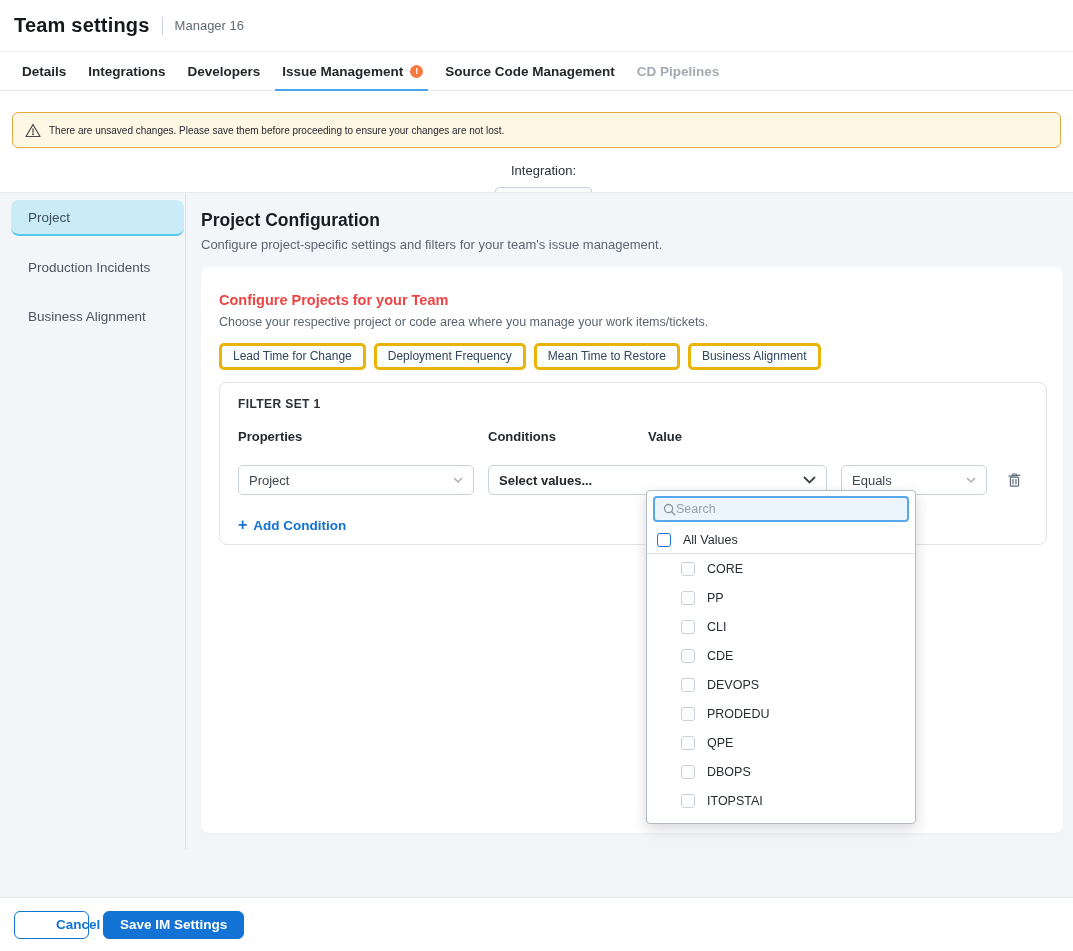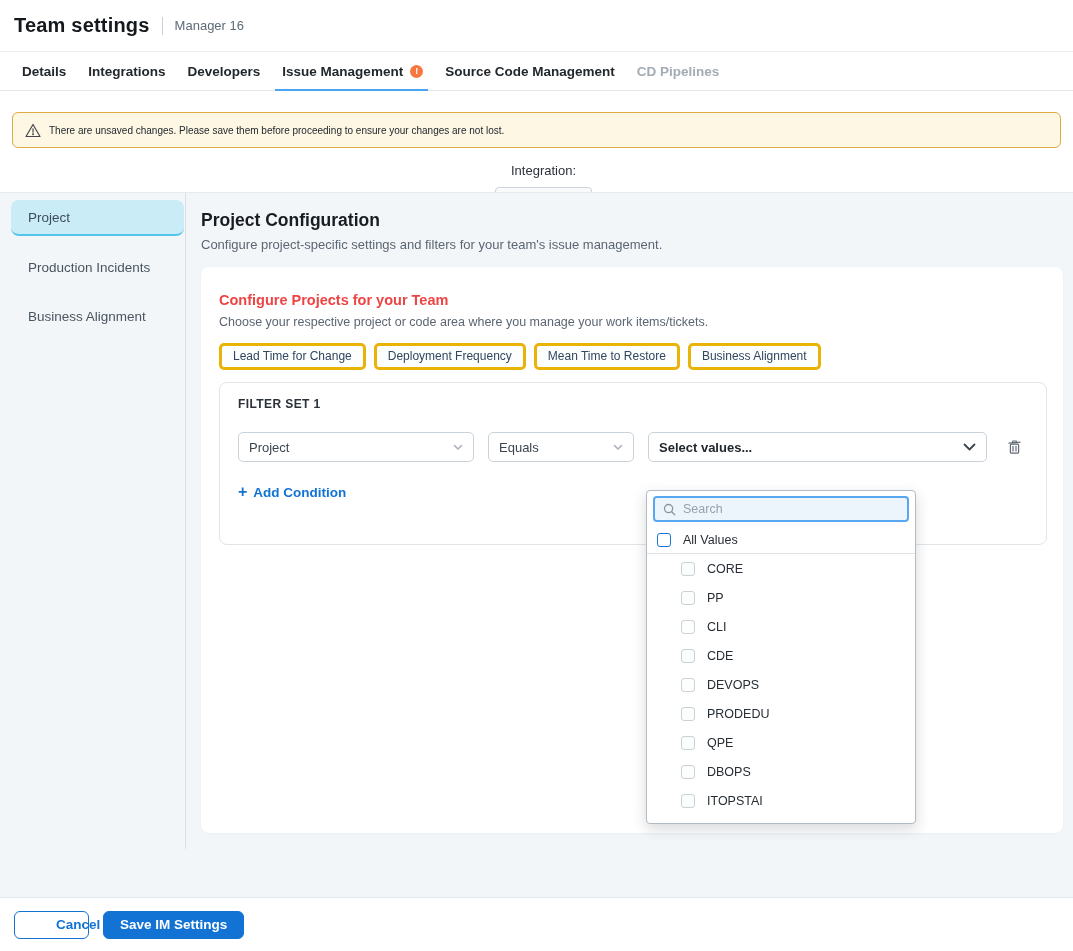--- a/index.html
+++ b/index.html
@@ -69,21 +69,21 @@
   .trash-btn { margin-left:18px; width:18px; height:18px; display:flex; align-items:center;
     justify-content:center; cursor:pointer; }
   .add-condition { margin-top:22px; display:flex; align-items:center; gap:6px;
     color:#1273d4; font-size:13.5px; font-weight:bold; cursor:pointer; width:fit-content; }
   .plus { font-size:16px; font-weight:bold; line-height:1; }
   
   .dropdown-panel { position:absolute; left:445px; top:297px; width:270px; height:334px;
     background:#fff; border:1px solid #b3bbc4; border-radius:4px; overflow:hidden;
     box-shadow:0 5px 14px rgba(31,39,50,.18); z-index:10; }
   .search-wrap { margin:5px 6px 0 6px; height:26px; border:2px solid #57a7f0; border-radius:4px;
-    background:#ecf5fc; display:flex; align-items:center; padding:0 8px; gap:7px; }
+    background:#ecf5fc; display:flex; align-items:center; padding:0 8px; }
   .search-wrap input { flex:1; border:none; outline:none; background:transparent;
     font-family:"Liberation Sans", sans-serif; font-size:12.5px; color:#3c4650; }
   .search-wrap input::placeholder { color:#97a1ab; }
   .all-values-row { height:28px; margin-top:4px; display:flex; align-items:center; gap:12px;
     padding:0 10px; border-bottom:1px solid #dde2e7; cursor:pointer; }
   .cb { width:14px; height:14px; border-radius:3px; border:1px solid #c9d1d9; background:#fcfdfd;
     flex:none; cursor:pointer; }
   .cb.cb-blue { border:1.5px solid #1b74d0; background:#fff; }
   .opt { height:29px; display:flex; align-items:center; gap:12px; padding:0 10px; cursor:pointer;margin-left:24px; }
   .opt-label, .all-values-label { font-size:12.5px; color:#262d34; }
@@ -167,43 +167,48 @@
       <div class="chip-row">
         <span class="metric-chip">Lead Time for Change</span>
         <span class="metric-chip">Deployment Frequency</span>
         <span class="metric-chip">Mean Time to Restore</span>
         <span class="metric-chip">Business Alignment</span>
       </div>
 
       <div class="filter-box">
         <div class="filter-title">FILTER SET 1</div>
 
+        <div class="label-row">
+          <div class="ctl-label w-props">Properties</div>
+          <div class="ctl-label w-cond">Conditions</div>
+          <div class="ctl-label w-val">Value</div>
+        </div>
 
         <div class="control-row">
           <div class="select w-props">
             <span>Project</span>
             <span>
               <svg width="10" height="7" viewBox="0 0 10 7" fill="none" stroke="#a6aeb7" stroke-width="1.5" stroke-linecap="round">
                   <path d="M1.5 1.5 L5 5 L8.5 1.5"></path>
                 </svg>
             </span>
           </div>
+          <div class="select value-select w-val">
+            <span>Select values...</span>
+            <span>
+              <svg width="13" height="8" viewBox="0 0 13 8" fill="none" stroke="#3a434d" stroke-width="1.8" stroke-linecap="round">
+                  <path d="M1.5 1.5 L6.5 6.5 L11.5 1.5"></path>
+                </svg>
+            </span>
+          </div>
           <div class="select w-cond">
             <span>Equals</span>
             <span>
               <svg width="10" height="7" viewBox="0 0 10 7" fill="none" stroke="#a6aeb7" stroke-width="1.5" stroke-linecap="round">
                   <path d="M1.5 1.5 L5 5 L8.5 1.5"></path>
-                </svg>
-            </span>
-          </div>
-          <div class="select value-select w-val">
-            <span>Select values...</span>
-            <span>
-              <svg width="13" height="8" viewBox="0 0 13 8" fill="none" stroke="#3a434d" stroke-width="1.8" stroke-linecap="round">
-                  <path d="M1.5 1.5 L6.5 6.5 L11.5 1.5"></path>
                 </svg>
             </span>
           </div>
           <div class="trash-btn">
             <svg width="15" height="16" viewBox="0 0 15 16" fill="none" stroke="#5f6a75" stroke-width="1.2" stroke-linecap="round">
               <path d="M2 4.2 L13 3.2"></path>
               <path d="M5.6 3.6 L5.8 2 L9.2 2 L9.4 3.4"></path>
               <rect x="3.4" y="5.2" width="8.2" height="9" rx="1"></rect>
               <line x1="6" y1="7.4" x2="6" y2="12"></line>
               <line x1="9" y1="7.4" x2="9" y2="12"></line>

